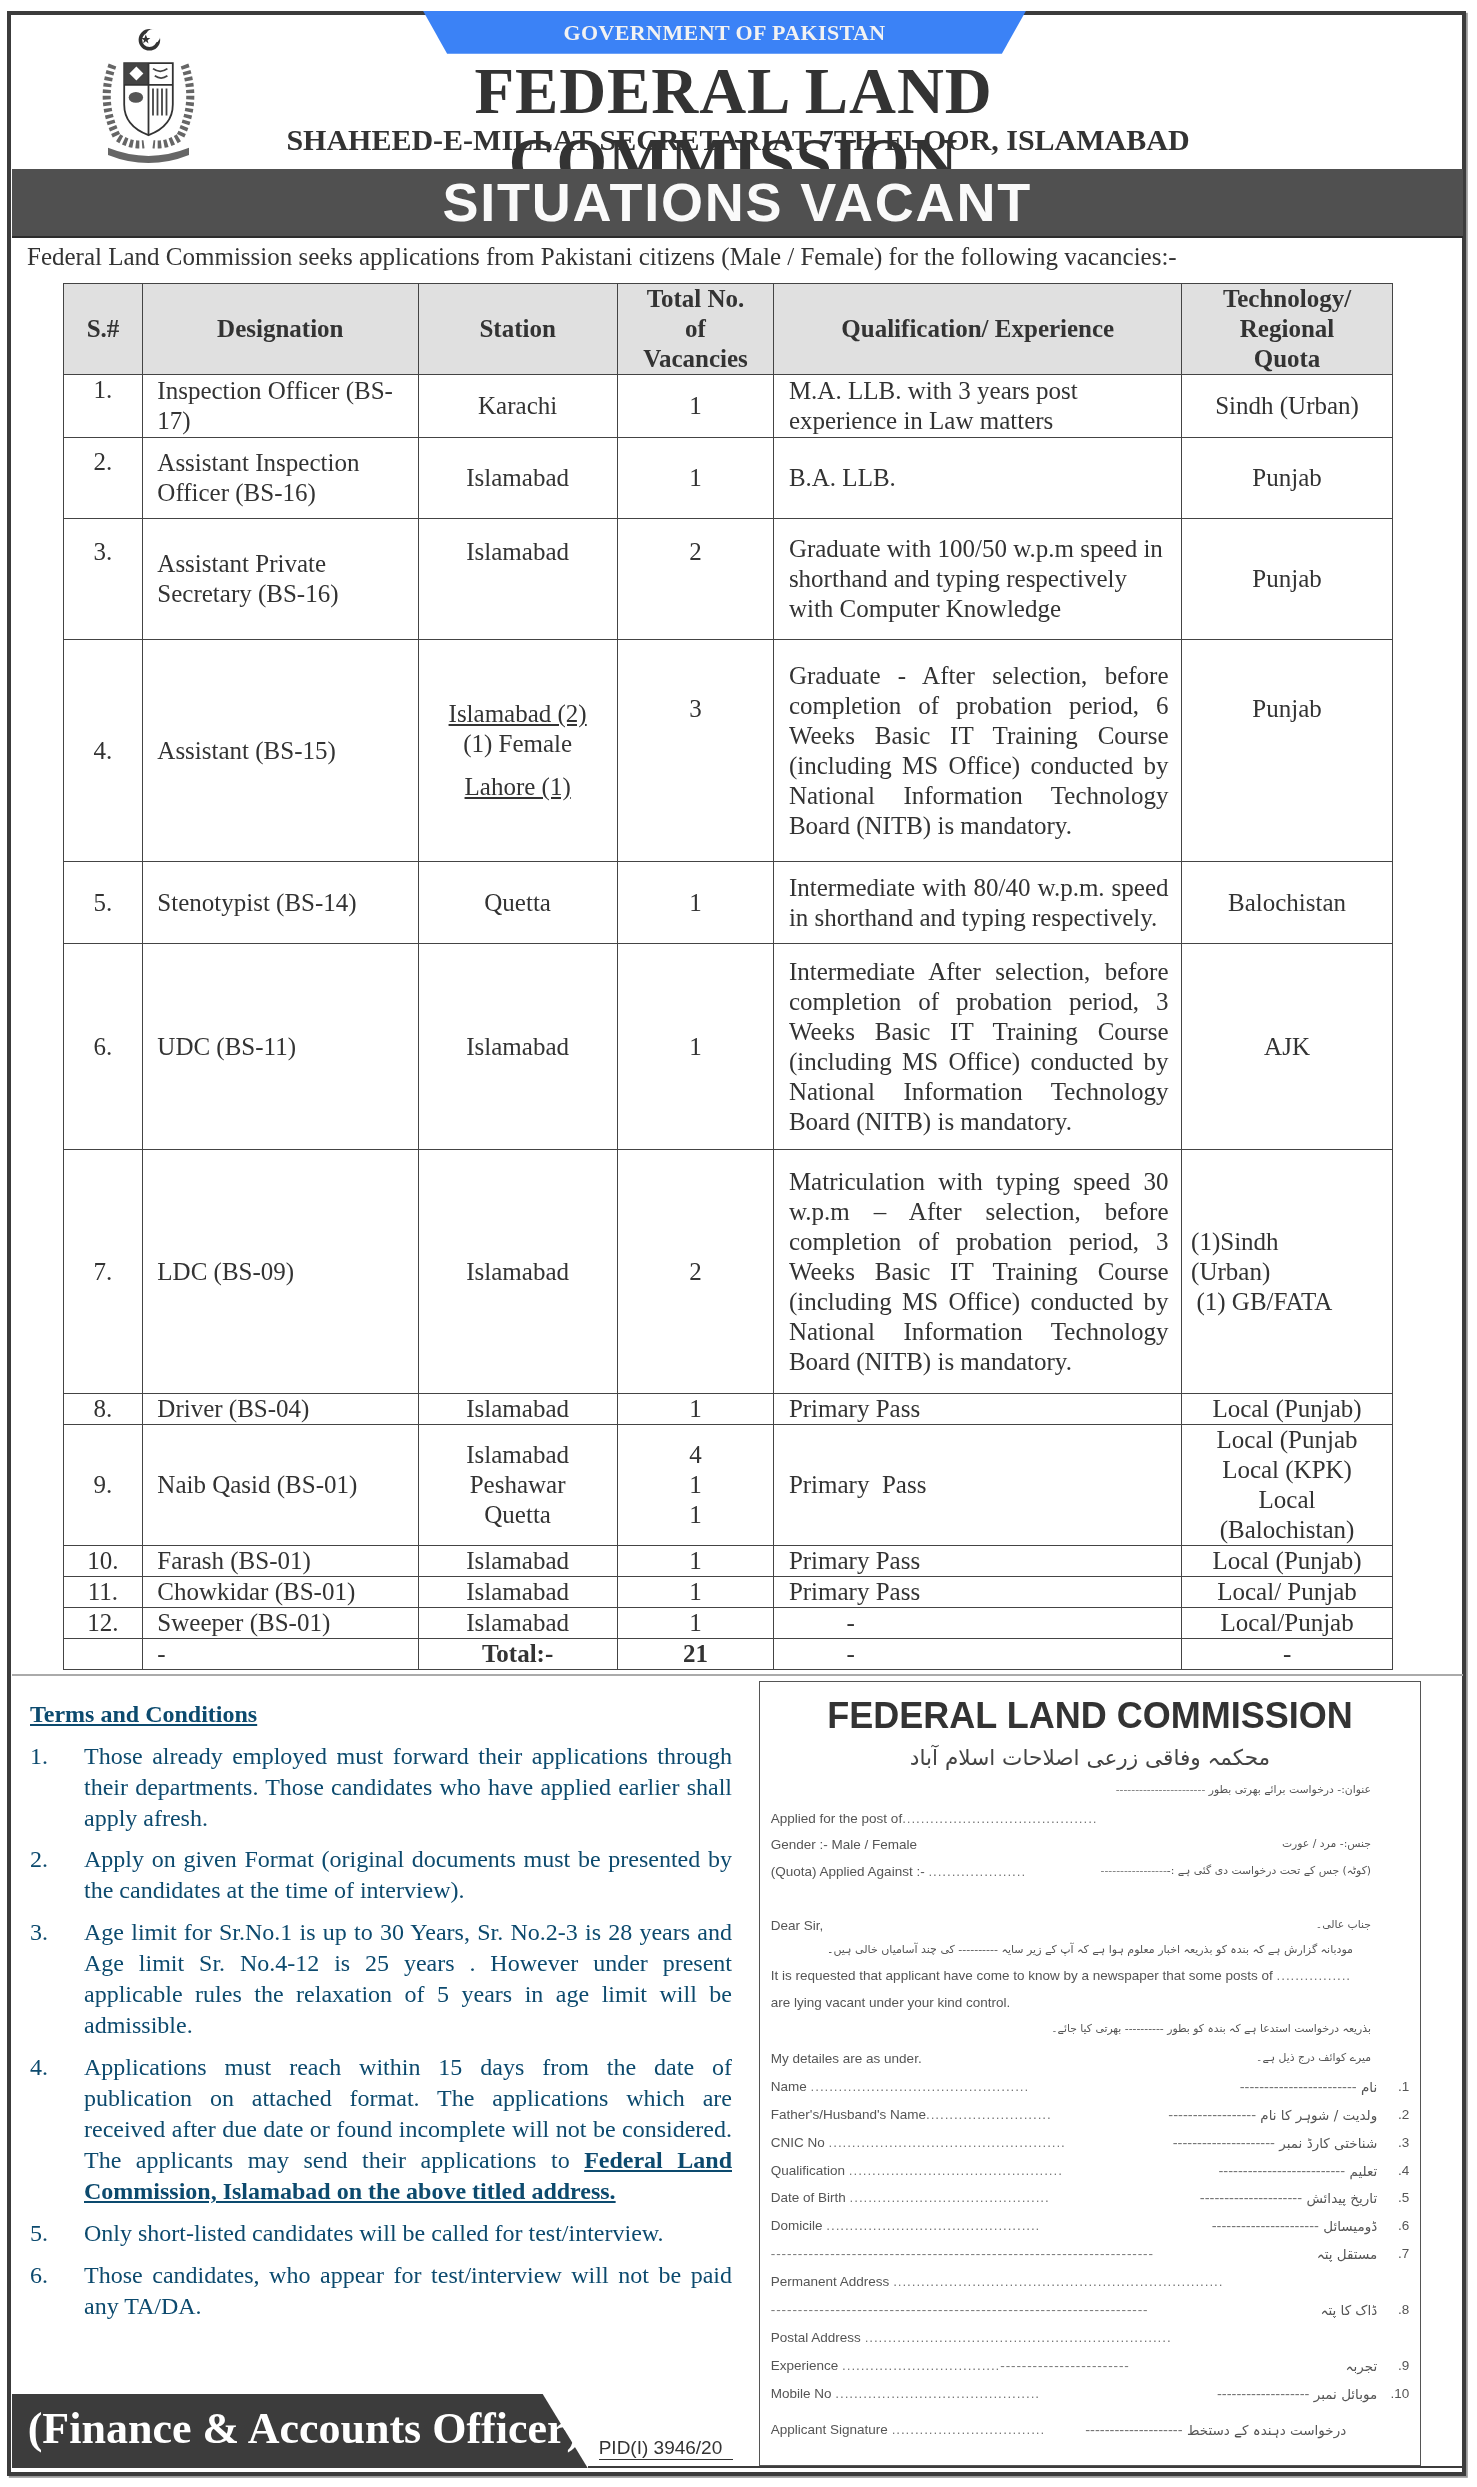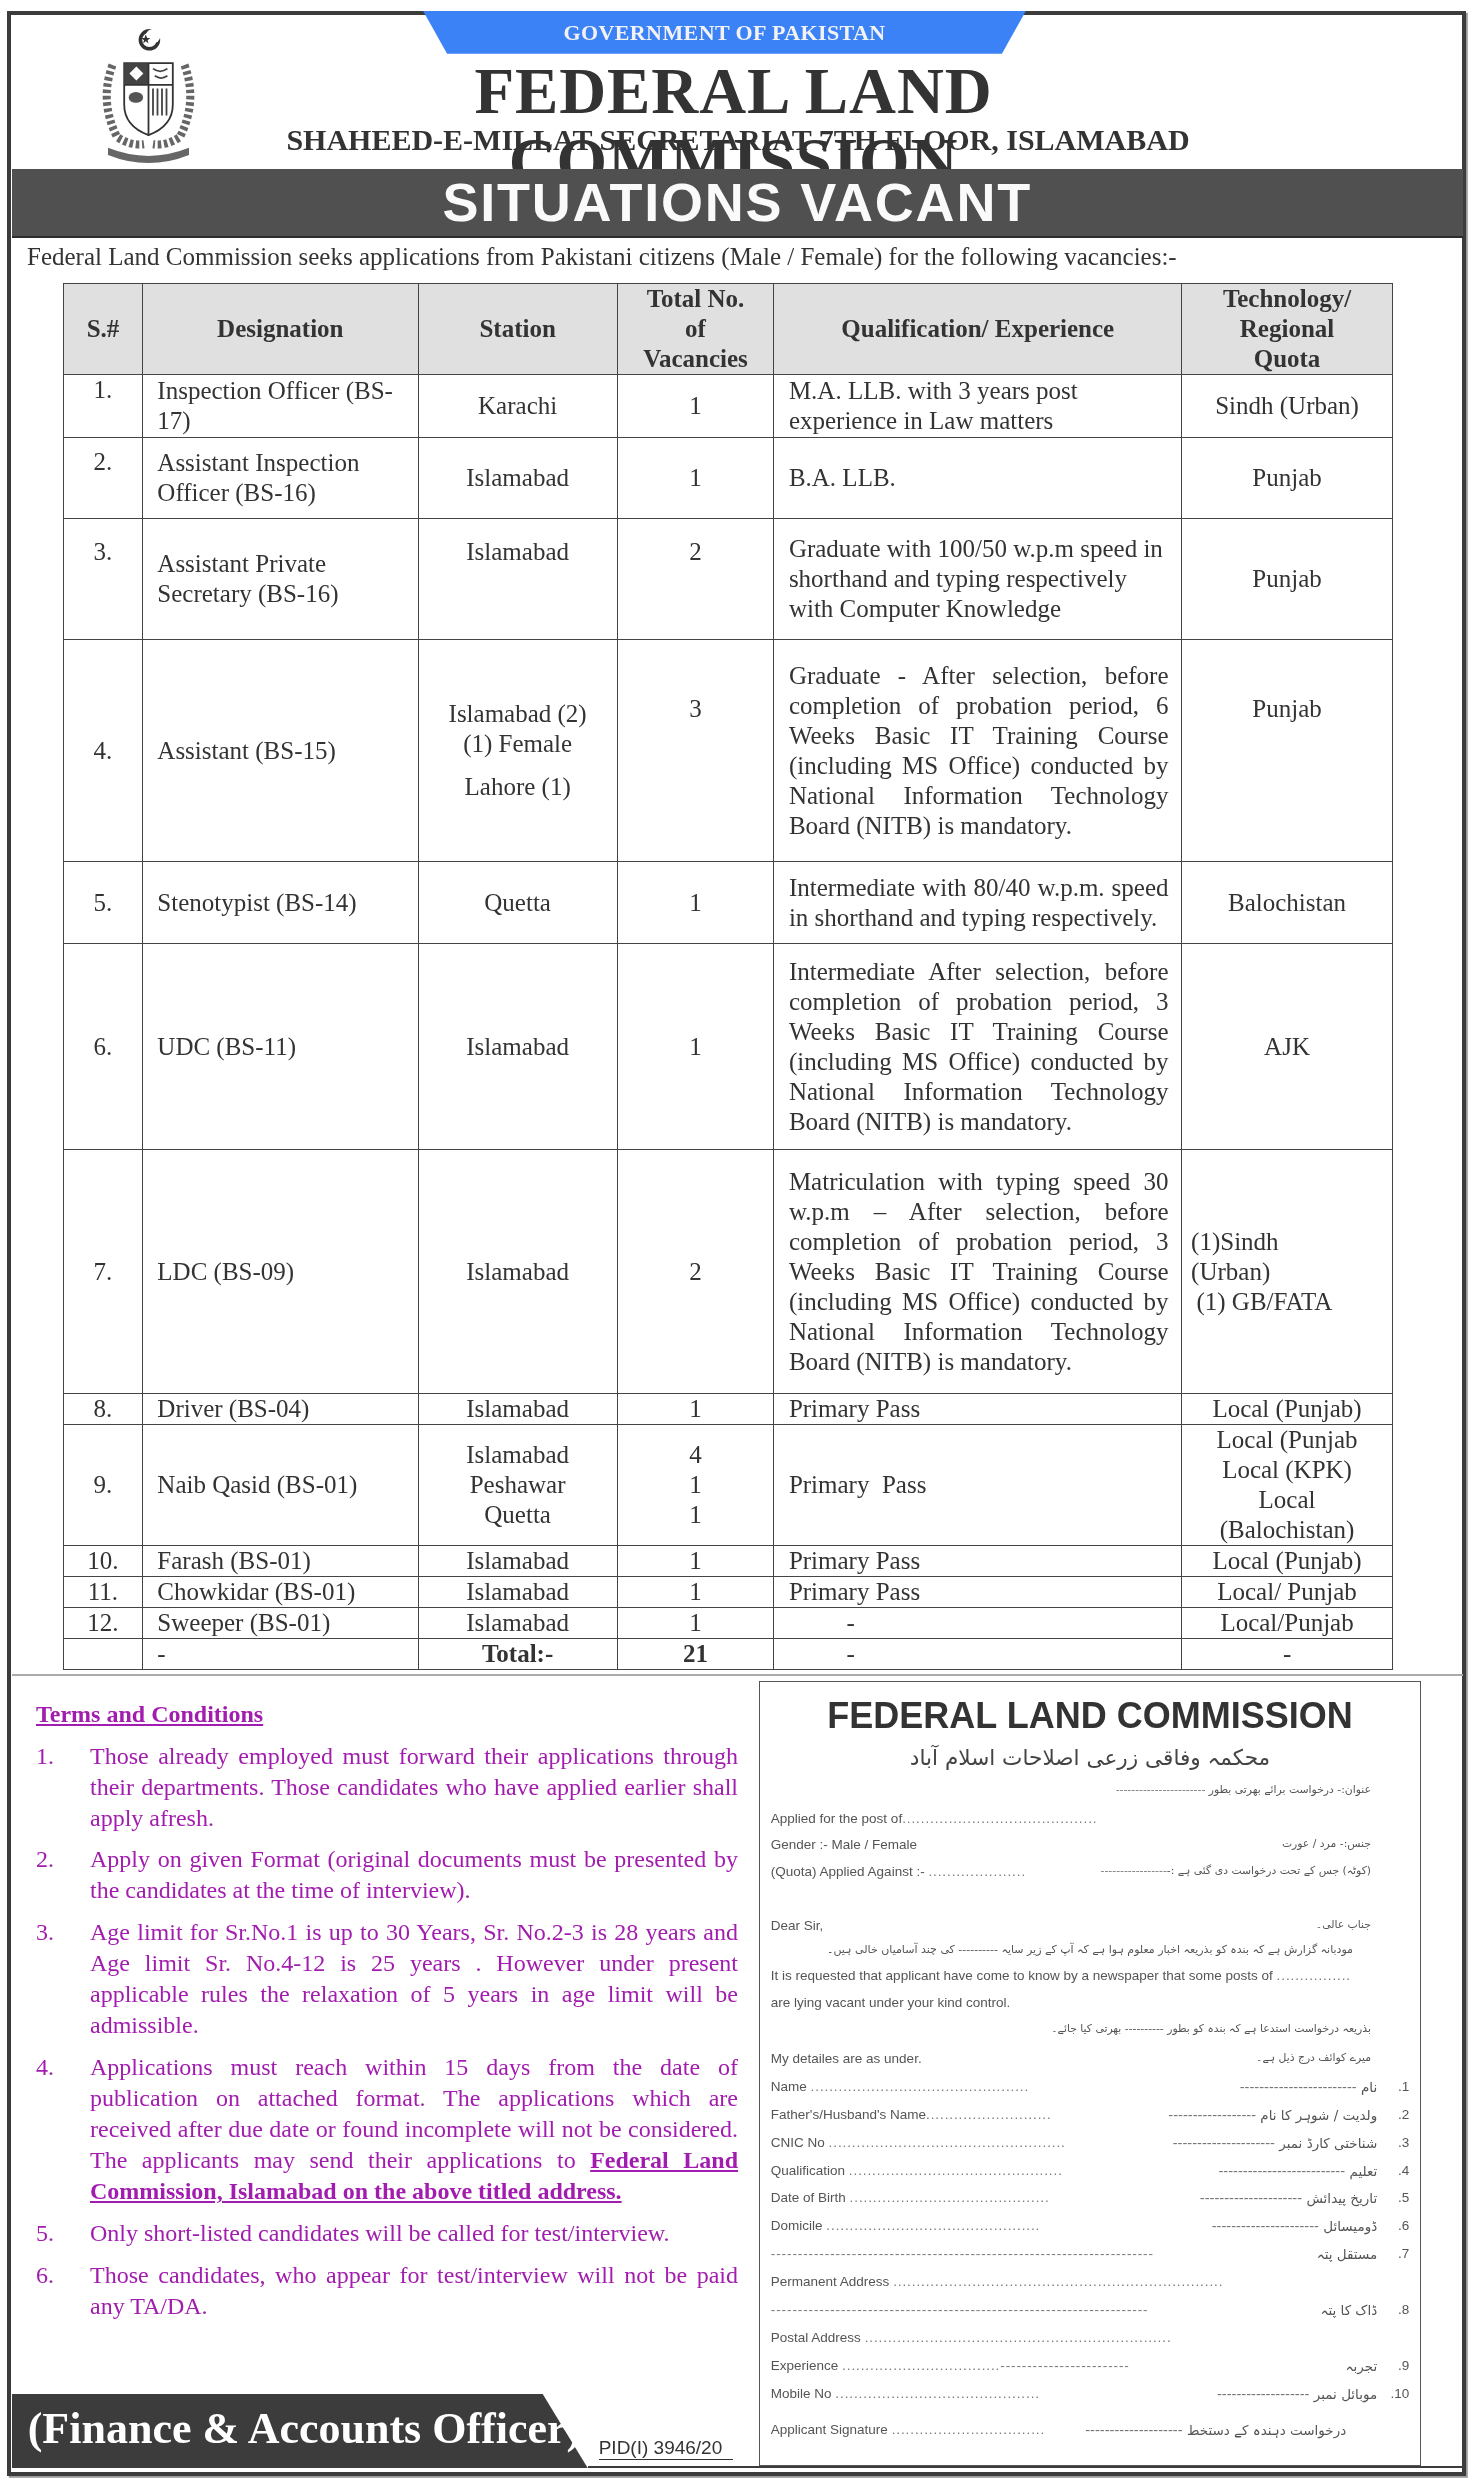--- a/index.html
+++ b/index.html
@@ -11,23 +11,23 @@
   .address { position:absolute; left:243px; top:123px; width:990px; text-align:center; font-size:30px; font-weight:bold; color:#333; }
   .vacant-bar { position:absolute; left:11.7px; top:169px; width:1451px; height:67px; background:#505050; border-bottom:2.7px solid #2c2c2c; }
   .vacant-text { position:absolute; left:0; right:0; top:0; text-align:center; color:#fafafa; font-family:"Liberation Sans", sans-serif; font-weight:bold; font-size:54px; line-height:67px; letter-spacing:1.8px; }
   .intro { position:absolute; left:27px; top:243px; font-size:25px; color:#333; white-space:nowrap; }
   table.vac { position:absolute; left:63px; top:283px; width:1330px; border-collapse:collapse; font-size:25px; color:#333; }
   table.vac th, table.vac td { border:1.8px solid #444; padding:0 5.4px; vertical-align:middle; line-height:30px; }
   table.vac th { background:#e0e0e0; font-weight:bold; text-align:center; height:89px; }
   table.vac td.c { text-align:center; }
   table.vac td.l { text-align:left; padding-left:14.4px; }
   table.vac td.j { text-align:justify; text-align-last:left; padding-left:14.4px; padding-right:12.6px; }
-  .u { }
+  .u { text-decoration:underline; }
   .sep-line { position:absolute; left:11.7px; width:1451px; top:1674px; height:1.8px; background:#aaa; }
-  .terms { position:absolute; left:36px; top:1701px; width:702px; font-size:24px; color:#a21caf; }
+  .terms { position:absolute; left:30px; top:1701px; width:702px; font-size:24px; color:#0c4a6e; }
   .terms h3 { margin:0 0 12.6px 0; font-size:24px; font-weight:bold; text-decoration:underline; }
   .term { display:flex; margin-bottom:10.8px; line-height:31px; }
   .term .n { width:54px; flex:none; }
   .term .t { flex:1; text-align:justify; }
   .term .b { font-weight:bold; text-decoration:underline; }
   .form { position:absolute; left:759px; top:1681px; width:660px; height:783px; border:1.8px solid #555; font-family:"Liberation Sans", sans-serif; color:#555; font-size:13.5px; }
   .form-title { position:absolute; left:0; right:0; top:12.6px; text-align:center; font-size:36px; font-weight:bold; color:#333; }
   .urdu { direction:rtl; font-family:"DejaVu Sans", sans-serif; }
   .form .row { position:absolute; left:10.8px; right:10.8px; white-space:nowrap; }
   .dots { letter-spacing:0.9px; color:#777; }

